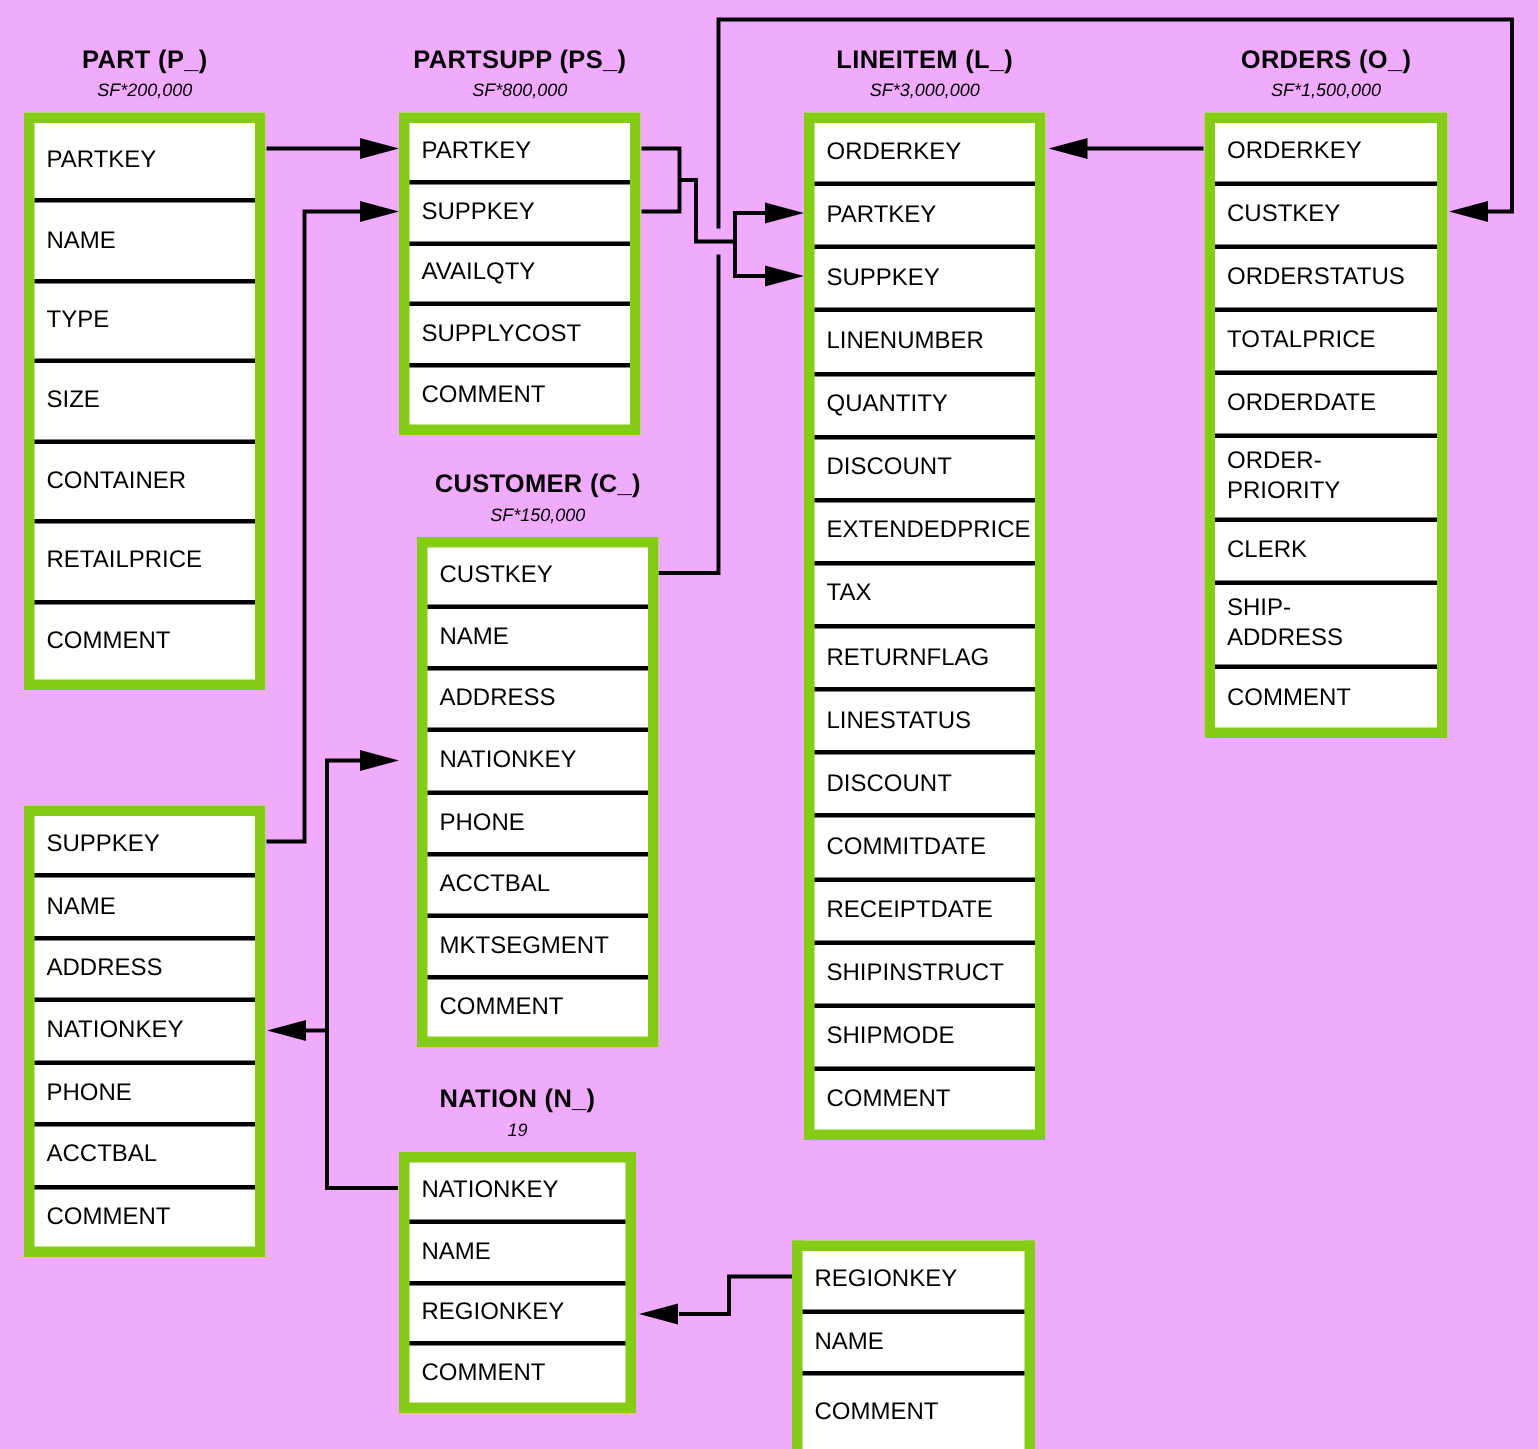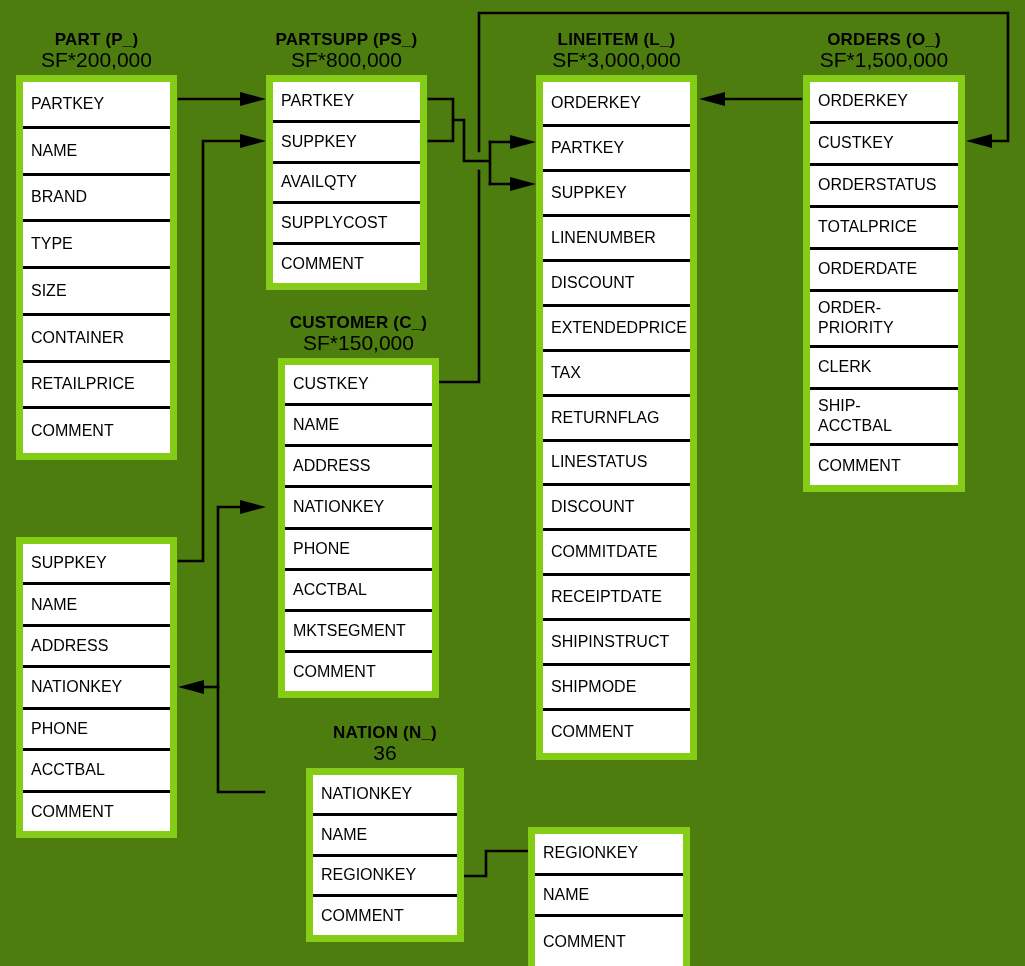--- a/index.html
+++ b/index.html
@@ -1,34 +1,34 @@
 <!DOCTYPE html>
 <html><head>
 <meta charset="utf-8">
 <style>
   html,body{margin:0;padding:0;background:#ffffff;}
   #canvas{
     position:relative;
     width:1025px;height:966px;
-    background:#4d7c0f;
+    background:#f0abfc;
     font-family:"Liberation Sans","DejaVu Sans",sans-serif;
     color:#000;
     overflow:hidden;
   }
   .wires{position:absolute;left:0;top:0;z-index:1;}
   .wires path{fill:none;stroke:#000;stroke-width:2.6;stroke-linecap:square;}
   .wires polygon{fill:#000;stroke:none;}
 
   .table-block{position:absolute;z-index:2;}
   .thead{
     position:absolute;bottom:100%;left:0;right:0;
     padding-bottom:5px;text-align:center;white-space:nowrap;
   }
   .ttitle{font-size:17px;font-weight:700;line-height:21px;letter-spacing:0.2px;}
-  .tsub{font-size:21px;line-height:20px;}
+  .tsub{font-size:12px;line-height:20px;font-style:italic;}
   .tbody{
     display:flex;flex-direction:column;
     width:100%;height:100%;
     border:7px solid #84cc16;
     box-sizing:border-box;
     background:#fff;
   }
   .trow{
     flex:1 1 0;
     display:flex;align-items:center;
@@ -39,21 +39,21 @@
   }
   .trow:last-child{border-bottom:none;}
   .trow.tall{flex-grow:1.37;}
   .cell-label{font-size:16px;line-height:20px;white-space:pre-line;}
 
   
   #t-part     {left:16px;  top:75px;  width:161px;height:385px;}
   #t-supplier {left:16px;  top:537px; width:161px;height:301px;}
   #t-partsupp {left:266px; top:75px;  width:161px;height:215px;}
   #t-customer {left:278px; top:358px; width:161px;height:340px;}
-  #t-nation   {left:266px; top:768px; width:158px;height:174px;margin-left:40px;}
+  #t-nation   {left:266px; top:768px; width:158px;height:174px;}
   #t-lineitem {left:536px; top:75px;  width:161px;height:685px;}
   #t-region   {left:528px; top:827px; width:162px;height:139px;}
   #t-orders   {left:803px; top:75px;  width:162px;height:417px;}
 
   
   #t-region .tbody{border-bottom:none;}
   #t-region .trow:last-child{flex-grow:1.27;}
 </style>
 </head>
 <body>
@@ -108,23 +108,20 @@
       <div class="tsub">SF*200,000</div>
     </div>
     <div class="tbody">
         <div class="trow">
           <span class="cell-label">PARTKEY</span>
         </div>
         <div class="trow">
           <span class="cell-label">NAME</span>
         </div>
         <div class="trow">
-          <span class="cell-label">BRAND</span>
-        </div>
-        <div class="trow">
           <span class="cell-label">TYPE</span>
         </div>
         <div class="trow">
           <span class="cell-label">SIZE</span>
         </div>
         <div class="trow">
           <span class="cell-label">CONTAINER</span>
         </div>
         <div class="trow">
           <span class="cell-label">RETAILPRICE</span>
@@ -214,21 +211,21 @@
         </div>
         <div class="trow">
           <span class="cell-label">COMMENT</span>
         </div>
       </div>
   </div>
 
   <div class="table-block" id="t-nation">
     <div class="thead">
       <div class="ttitle">NATION (N_)</div>
-      <div class="tsub">36</div>
+      <div class="tsub">19</div>
     </div>
     <div class="tbody">
         <div class="trow">
           <span class="cell-label">NATIONKEY</span>
         </div>
         <div class="trow">
           <span class="cell-label">NAME</span>
         </div>
         <div class="trow">
           <span class="cell-label">REGIONKEY</span>
@@ -249,20 +246,23 @@
           <span class="cell-label">ORDERKEY</span>
         </div>
         <div class="trow">
           <span class="cell-label">PARTKEY</span>
         </div>
         <div class="trow">
           <span class="cell-label">SUPPKEY</span>
         </div>
         <div class="trow">
           <span class="cell-label">LINENUMBER</span>
+        </div>
+        <div class="trow">
+          <span class="cell-label">QUANTITY</span>
         </div>
         <div class="trow">
           <span class="cell-label">DISCOUNT</span>
         </div>
         <div class="trow">
           <span class="cell-label">EXTENDEDPRICE</span>
         </div>
         <div class="trow">
           <span class="cell-label">TAX</span>
         </div>
@@ -330,21 +330,21 @@
         </div>
         <div class="trow tall">
           <span class="cell-label">ORDER-
 PRIORITY</span>
         </div>
         <div class="trow">
           <span class="cell-label">CLERK</span>
         </div>
         <div class="trow tall">
           <span class="cell-label">SHIP-
-ACCTBAL</span>
+ADDRESS</span>
         </div>
         <div class="trow">
           <span class="cell-label">COMMENT</span>
         </div>
       </div>
   </div>
 
 </div>
 
 </body></html>

